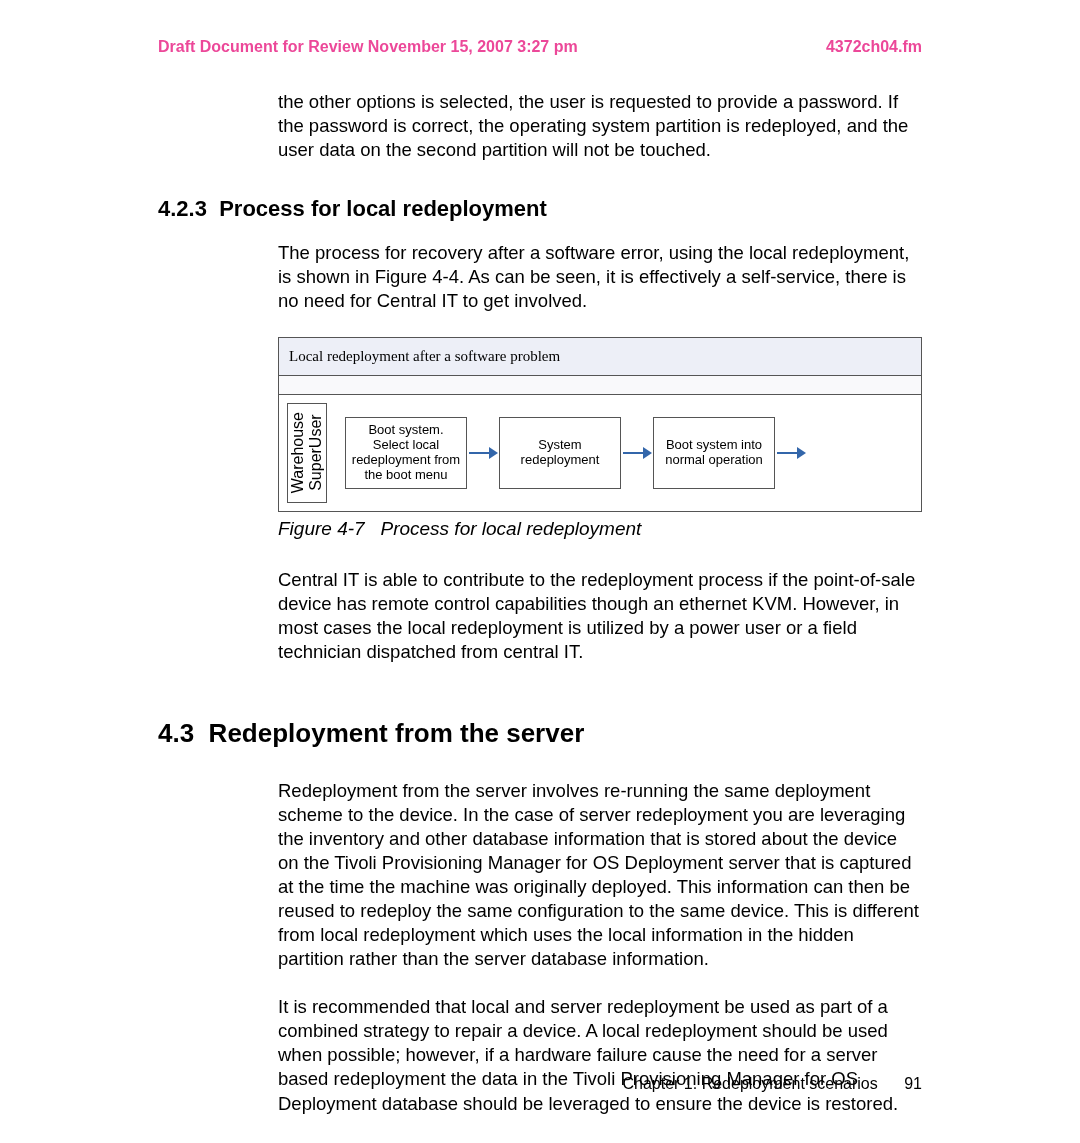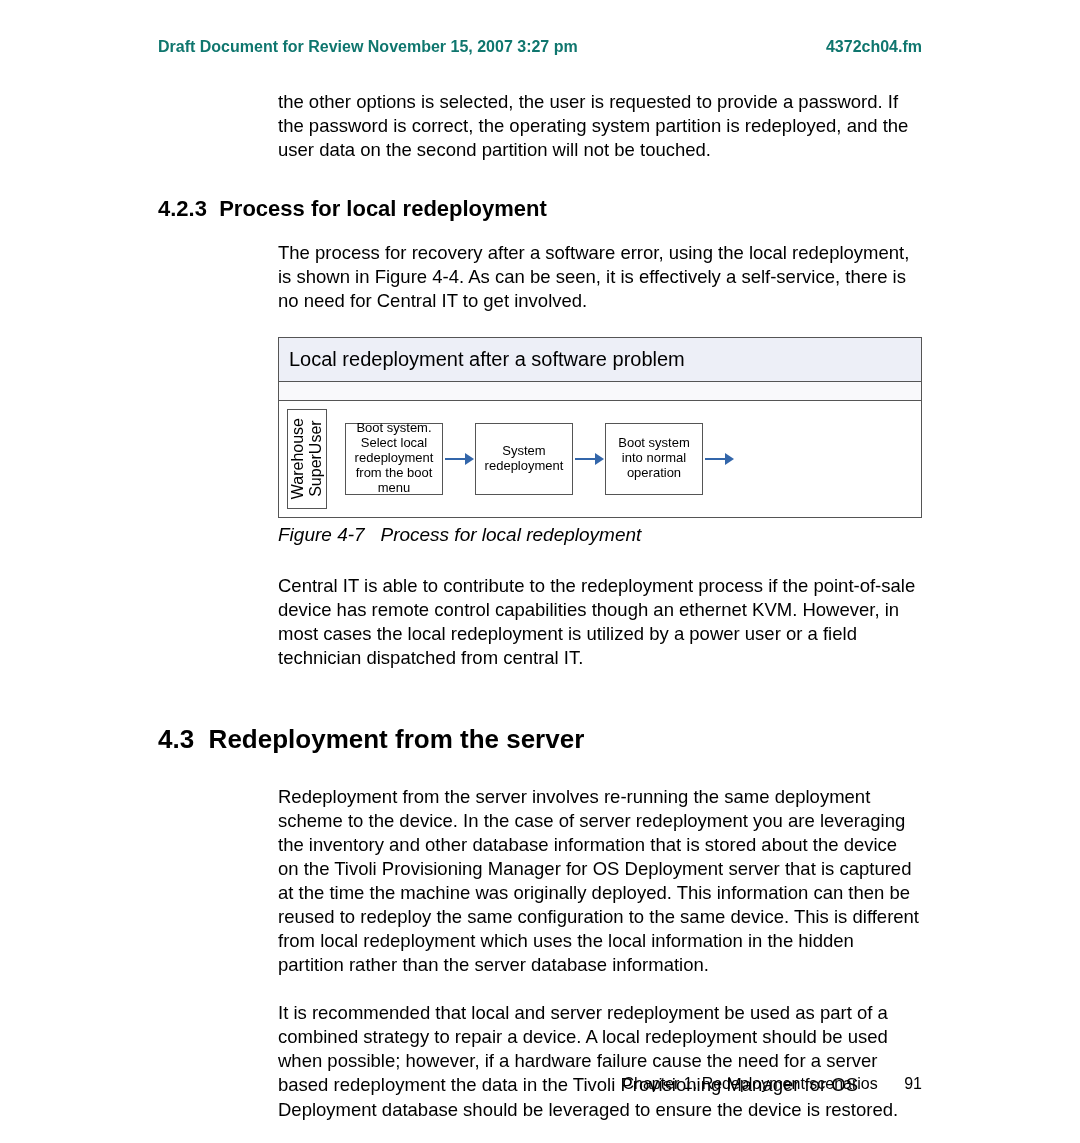--- a/index.html
+++ b/index.html
@@ -15,21 +15,21 @@
     height: 1143px;
     position: relative;
     box-sizing: border-box;
     padding: 38px 158px 50px 158px;
   }
   .header-line {
     display: flex;
     justify-content: space-between;
     font-size: 16px;
     font-weight: bold;
-    color: #0f766e;
+    color: #ec4899;
     margin-bottom: 34px;
   }
   .body-indent {
     margin-left: 120px;
   }
   .para {
     font-size: 18.5px;
     line-height: 1.30;
     margin-bottom: 24px;
   }
@@ -53,22 +53,22 @@
   }
   .figure-box {
     border: 1px solid #555;
     background: #fff;
     padding: 0;
   }
   .fig-title-bar {
     background: #edeff7;
     border-bottom: 1px solid #555;
     padding: 10px 10px;
-    font-size: 20px;
-    font-family: Liberation Sans, sans-serif;
+    font-size: 15px;
+    font-family: Liberation Serif, serif;
   }
   .fig-gap-bar {
     height: 18px;
     border-bottom: 1px solid #555;
     background: #f9f9fb;
   }
   .fig-content {
     display: flex;
     align-items: center;
     padding: 8px 8px;
@@ -88,21 +88,21 @@
   }
   .swimlane-label .rot {
     transform: rotate(-90deg);
     white-space: nowrap;
     font-size: 16px;
     text-align: center;
     line-height: 1.1;
   }
   .step-box {
     border: 1px solid #555;
-    width: 98px;
+    width: 122px;
     height: 72px;
     font-size: 13px;
     text-align: center;
     display: flex;
     align-items: center;
     justify-content: center;
     padding: 4px;
     box-sizing: border-box;
     line-height: 1.15;
     flex-shrink: 0;

